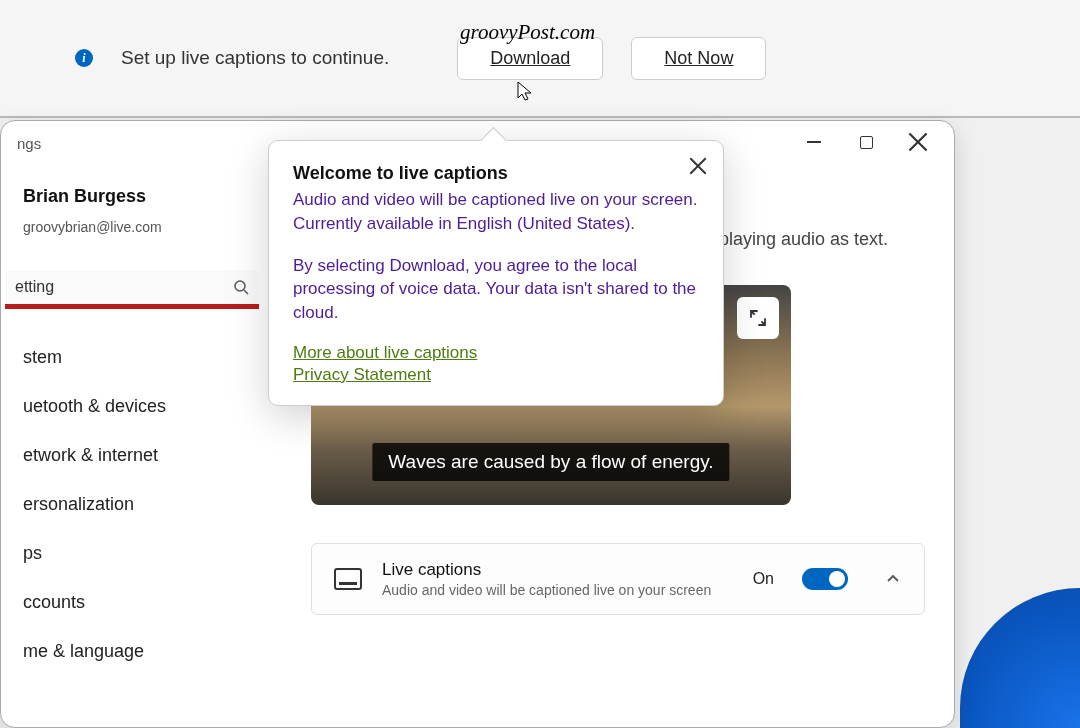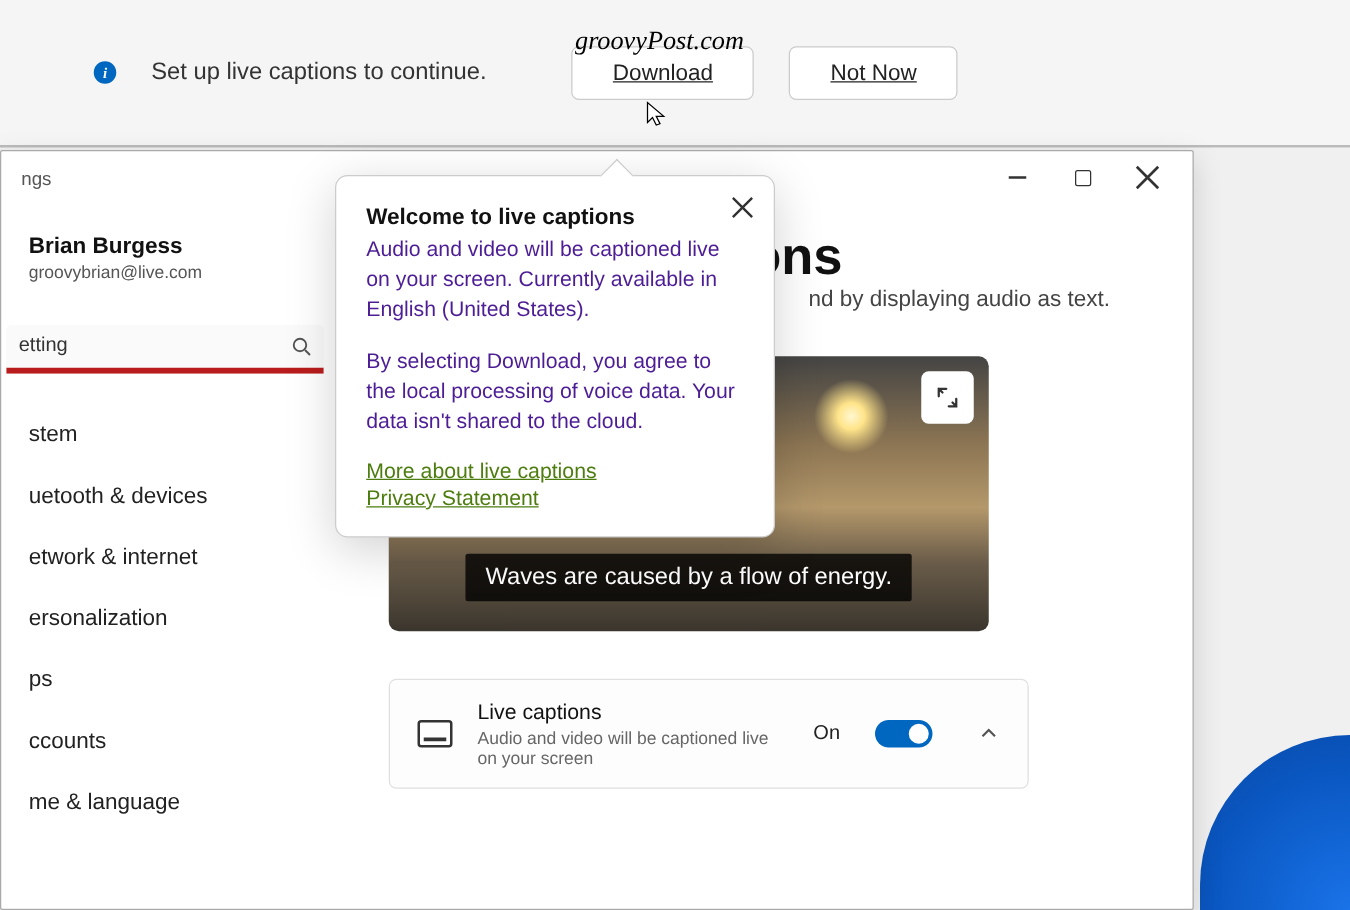--- a/index.html
+++ b/index.html
@@ -23,39 +23,39 @@
 .notif-btn:first-of-type { margin-left: 40px; }
 
 .watermark {
   position: absolute; top: 20px; left: 460px;
   font-family: Georgia, serif; font-style: italic; font-size: 21px; color: #000000;
   z-index: 50;
 }
 
 .settings-window {
   position: absolute; top: 120px; left: 0; right: 125px; bottom: 0;
-  background: #fff; border: 1px solid #aaa; border-radius: 2px;
+  background: #fff; border: 1px solid #aaa; border-radius: 15px;
   box-shadow: 0 8px 24px rgba(0,0,0,0.15);
 }
 .titlebar {
   height: 42px; display: flex; align-items: center; justify-content: space-between;
   padding: 0 16px;
 }
 .titlebar-left { font-size: 15px; color: #555; padding-left: 0px; padding-top: 3px;}
 .titlebar-controls { display: flex; gap: 32px; margin-right: 10px;}
 .tc-btn { width: 20px; height: 20px; display: flex; align-items: center; justify-content: center; cursor: pointer; }
 .tc-min { width: 14px; height: 1.5px; background: #333; }
 .tc-max { width: 13px; height: 13px; border: 1.5px solid #333; border-radius: 2px; }
 
 .sidebar {
   position: absolute; left: 4px; top: 45px; width: 270px; bottom: 0;
   padding: 20px 0 0 0;
 }
 .user-name { font-size: 18px; font-weight: 600; color: #111; padding-left: 18px; }
-.user-email { font-size: 14px; color: #555; padding-left: 18px; margin-top: 2px; }
+.user-email { font-size: 14px; color: #555; padding-left: 18px; margin-top: 12px; }
 .search-box {
   margin: 35px 16px 24px 0; padding: 8px 10px;
   border: none; border-bottom: 5px solid #b91c1c; background: #fafafa;
   display: flex; align-items: center; justify-content: space-between;
   border-radius: 4px 4px 0 0;
 }
 .search-box input { border: none; outline: none; background: transparent; font-size: 16px; width: 85%; color: #333;}
 .search-icon { width: 16px; height: 16px; }
 .nav-list { list-style: none; }
 .nav-item { padding: 14px 0 14px 18px; font-size: 18px; color: #222; cursor: pointer; }
@@ -102,21 +102,21 @@
   width: 46px; height: 22px; background: #0067c0; border-radius: 11px;
   position: relative; cursor: pointer;
 }
 .toggle::after {
   content: ""; position: absolute; top: 3px; right: 3px; width: 16px; height: 16px;
   background: #fff; border-radius: 50%;
 }
 .chev { width: 18px; height: 18px; margin-left: 16px; cursor: pointer;}
 
 .popup {
-  position: absolute; top: 140px; left: 268px; width: 352px;
+  position: absolute; top: 140px; left: 268px; width: 456px;
   background: #fff; border: 1px solid #ccc; border-radius: 10px;
   box-shadow: 0 10px 40px rgba(0,0,0,0.18);
   padding: 22px 24px 20px 24px; z-index: 30;
 }
 .popup::before {
   content: ""; position: absolute; top: -10px; left: 215px;
   width: 18px; height: 18px; background: #fff;
   border-left: 1px solid #ccc; border-top: 1px solid #ccc;
   transform: rotate(45deg);
 }
@@ -201,21 +201,21 @@
 
     <div class="hero" style="margin-left:20px;">
       <div class="expand-btn">
         <svg width="20" height="20" viewBox="0 0 20 20">
           <path d="M3 9 L3 3 L9 3 M6 6 L3 3 M11 17 L17 17 L17 11 M14 14 L17 17" stroke="#333" stroke-width="1.8" fill="none" stroke-linecap="round"></path>
         </svg>
       </div>
       <div class="caption-overlay">Waves are caused by a flow of energy.</div>
     </div>
 
-    <div class="setting-row" style="margin-left:20px; width:512px;">
+    <div class="setting-row" style="margin-left:20px; width:614px;">
       <div class="cc-icon"></div>
       <div class="setting-text">
         <div class="setting-label">Live captions</div>
         <div class="setting-sub">Audio and video will be captioned live on your screen</div>
       </div>
       <div class="toggle-state">On</div>
       <div class="toggle"></div>
       <svg class="chev" viewBox="0 0 18 18">
         <path d="M4 11 L9 6 L14 11" stroke="#555" stroke-width="1.8" fill="none"></path>
       </svg>

